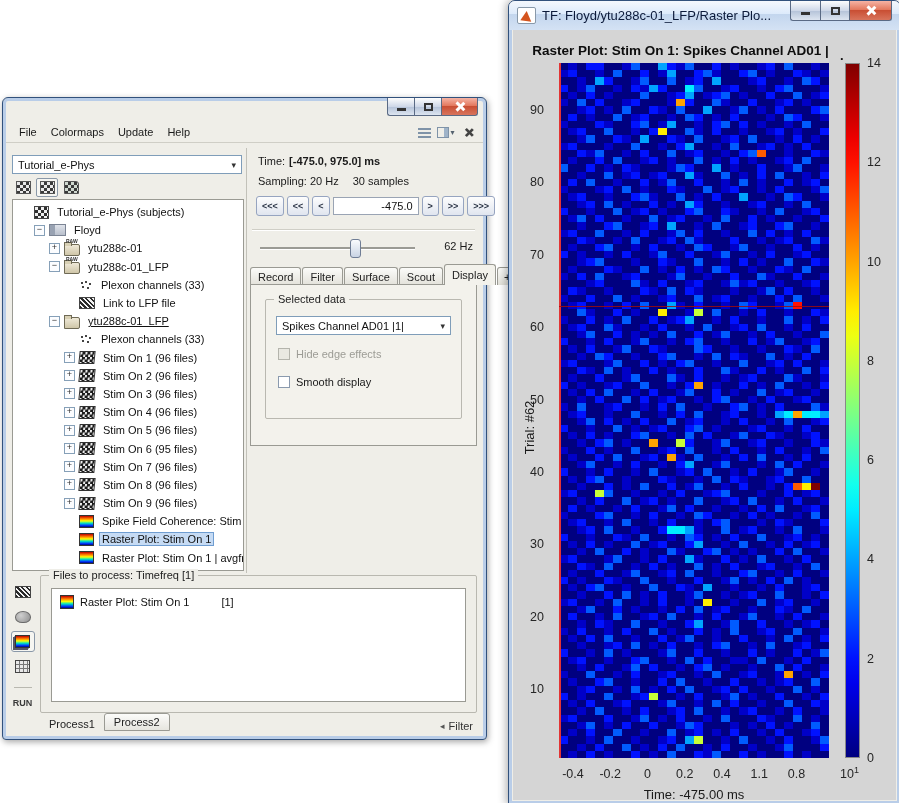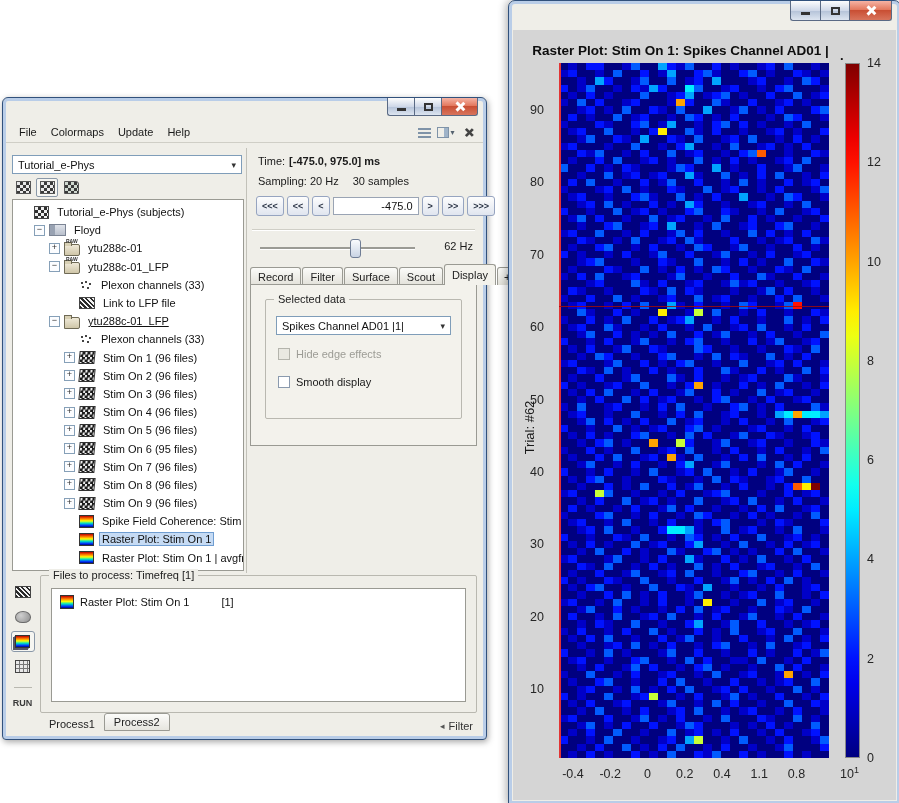--- a/index.html
+++ b/index.html
@@ -402,20 +402,24 @@
           <span class="ptab raised">Process2</span>
           <span class="filter-label">
             <span class="tri">◂</span>
             <span>Filter</span>
           </span>
         </div>
     </div>
   </div>
 
   <div class="win" id="rw">
+    <div class="titlebar">
+      <span class="matlab-ic"></span>
+      <span class="tb-title">TF: Floyd/ytu288c-01_LFP/Raster Plo...</span>
+    </div>
     <div class="capgroup" style="right:8px;">
       <div class="capbtn minb">
           <span class="glyph-min"></span>
         </div>
       <div class="capbtn maxb">
           <span class="glyph-max"></span>
         </div>
       <div class="capbtn closeb">
           <span class="glyph-x"></span>
         </div>
@@ -3325,20 +3329,21 @@
         </div>
       <div id="xticks">
           <div class="xtick" style="left: 59.9655px;">-0.4</div>
           <div class="xtick" style="left: 97.2069px;">-0.2</div>
           <div class="xtick" style="left: 134.448px;">0</div>
           <div class="xtick" style="left: 171.69px;">0.2</div>
           <div class="xtick" style="left: 208.931px;">0.4</div>
           <div class="xtick" style="left: 246.172px;">1.1</div>
           <div class="xtick" style="left: 283.414px;">0.8</div>
         </div>
+      <div class="xlabel">Time: -475.00 ms</div>
       <div class="ylabel">Trial: #62</div>
 
       <div class="colorbar" id="colorbar" style="background: linear-gradient(to top, rgb(0, 0, 128) 0%, rgb(0, 0, 164) 3.6%, rgb(0, 0, 200) 7.1%, rgb(0, 0, 237) 10.7%, rgb(0, 18, 255) 14.3%, rgb(0, 55, 255) 17.9%, rgb(0, 91, 255) 21.4%, rgb(0, 128, 255) 25%, rgb(0, 164, 255) 28.6%, rgb(0, 200, 255) 32.1%, rgb(0, 237, 255) 35.7%, rgb(18, 255, 237) 39.3%, rgb(55, 255, 200) 42.9%, rgb(91, 255, 164) 46.4%, rgb(128, 255, 128) 50%, rgb(164, 255, 91) 53.6%, rgb(200, 255, 55) 57.1%, rgb(237, 255, 18) 60.7%, rgb(255, 237, 0) 64.3%, rgb(255, 200, 0) 67.9%, rgb(255, 164, 0) 71.4%, rgb(255, 128, 0) 75%, rgb(255, 91, 0) 78.6%, rgb(255, 55, 0) 82.1%, rgb(255, 18, 0) 85.7%, rgb(237, 0, 0) 89.3%, rgb(200, 0, 0) 92.9%, rgb(164, 0, 0) 96.4%, rgb(128, 0, 0) 100%);"></div>
       <div id="cbticks">
           <div class="cbtick" style="top: 728px;">0</div>
           <div class="cbtick" style="top: 628.714px;">2</div>
           <div class="cbtick" style="top: 529.429px;">4</div>
           <div class="cbtick" style="top: 430.143px;">6</div>
           <div class="cbtick" style="top: 330.857px;">8</div>
           <div class="cbtick" style="top: 231.571px;">10</div>

